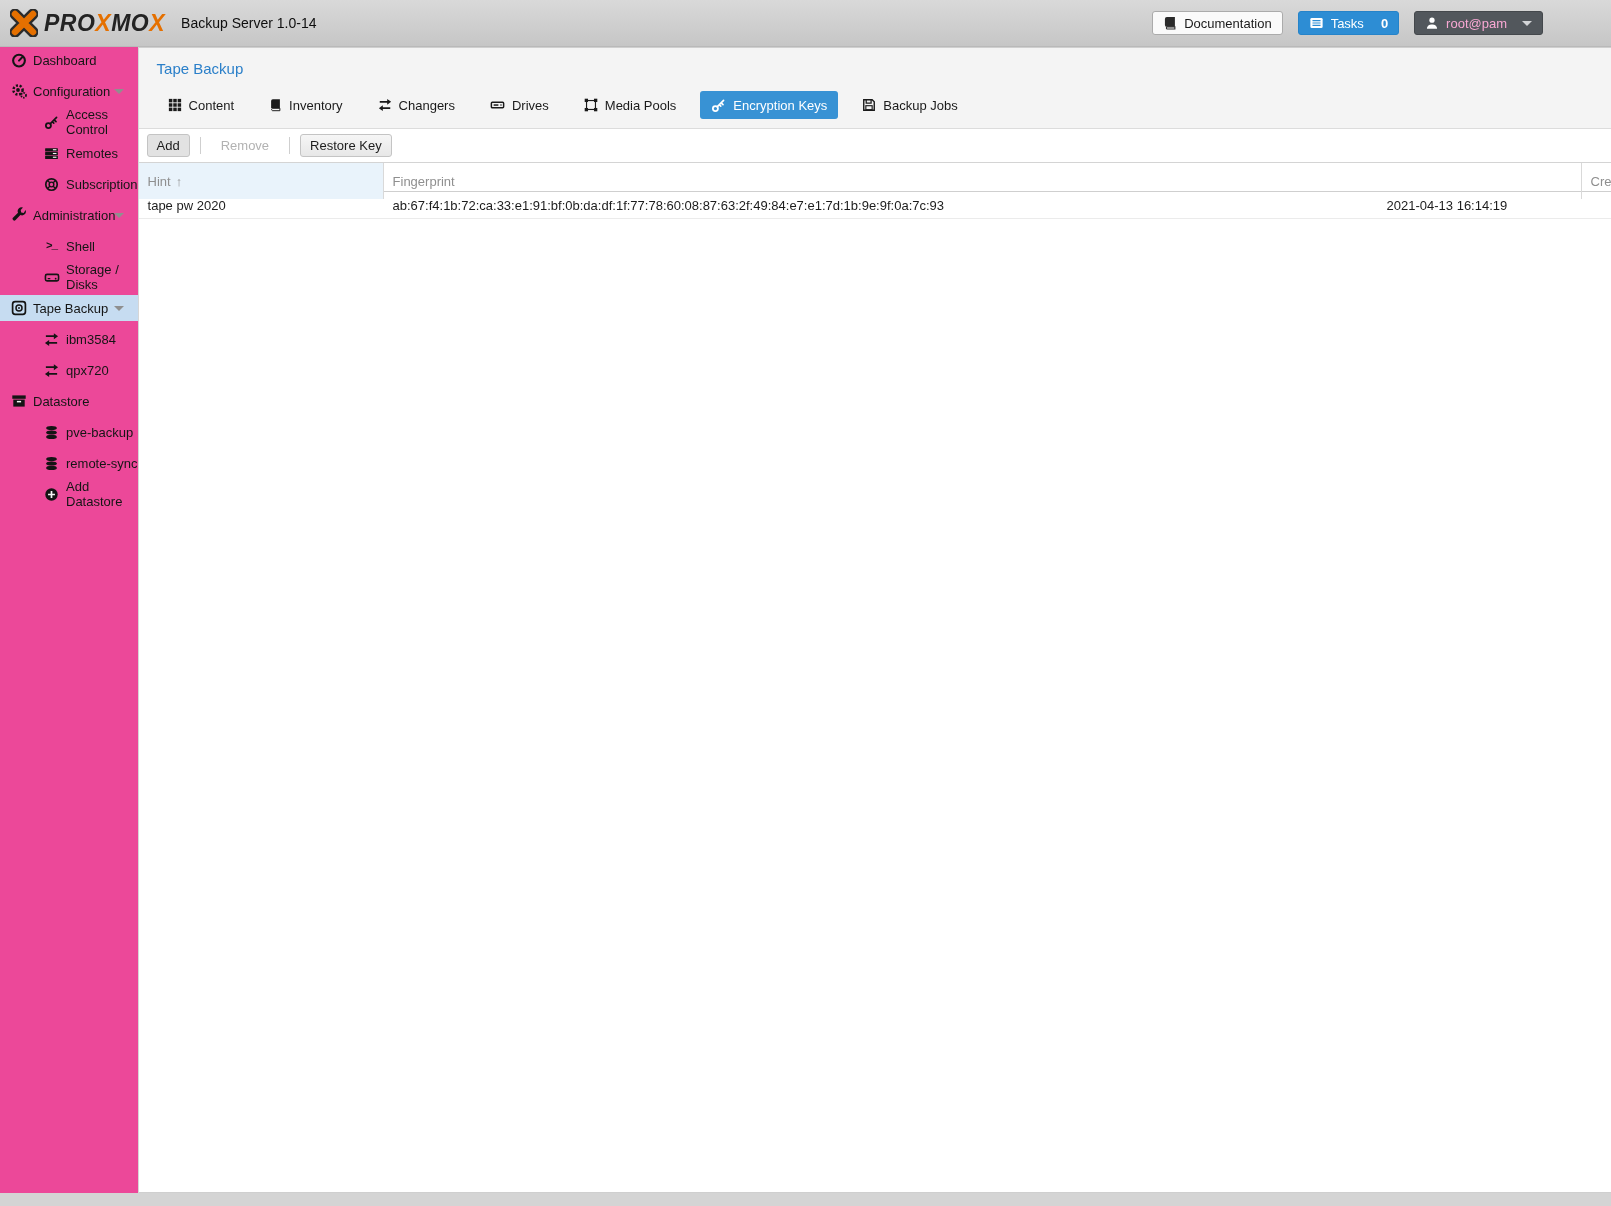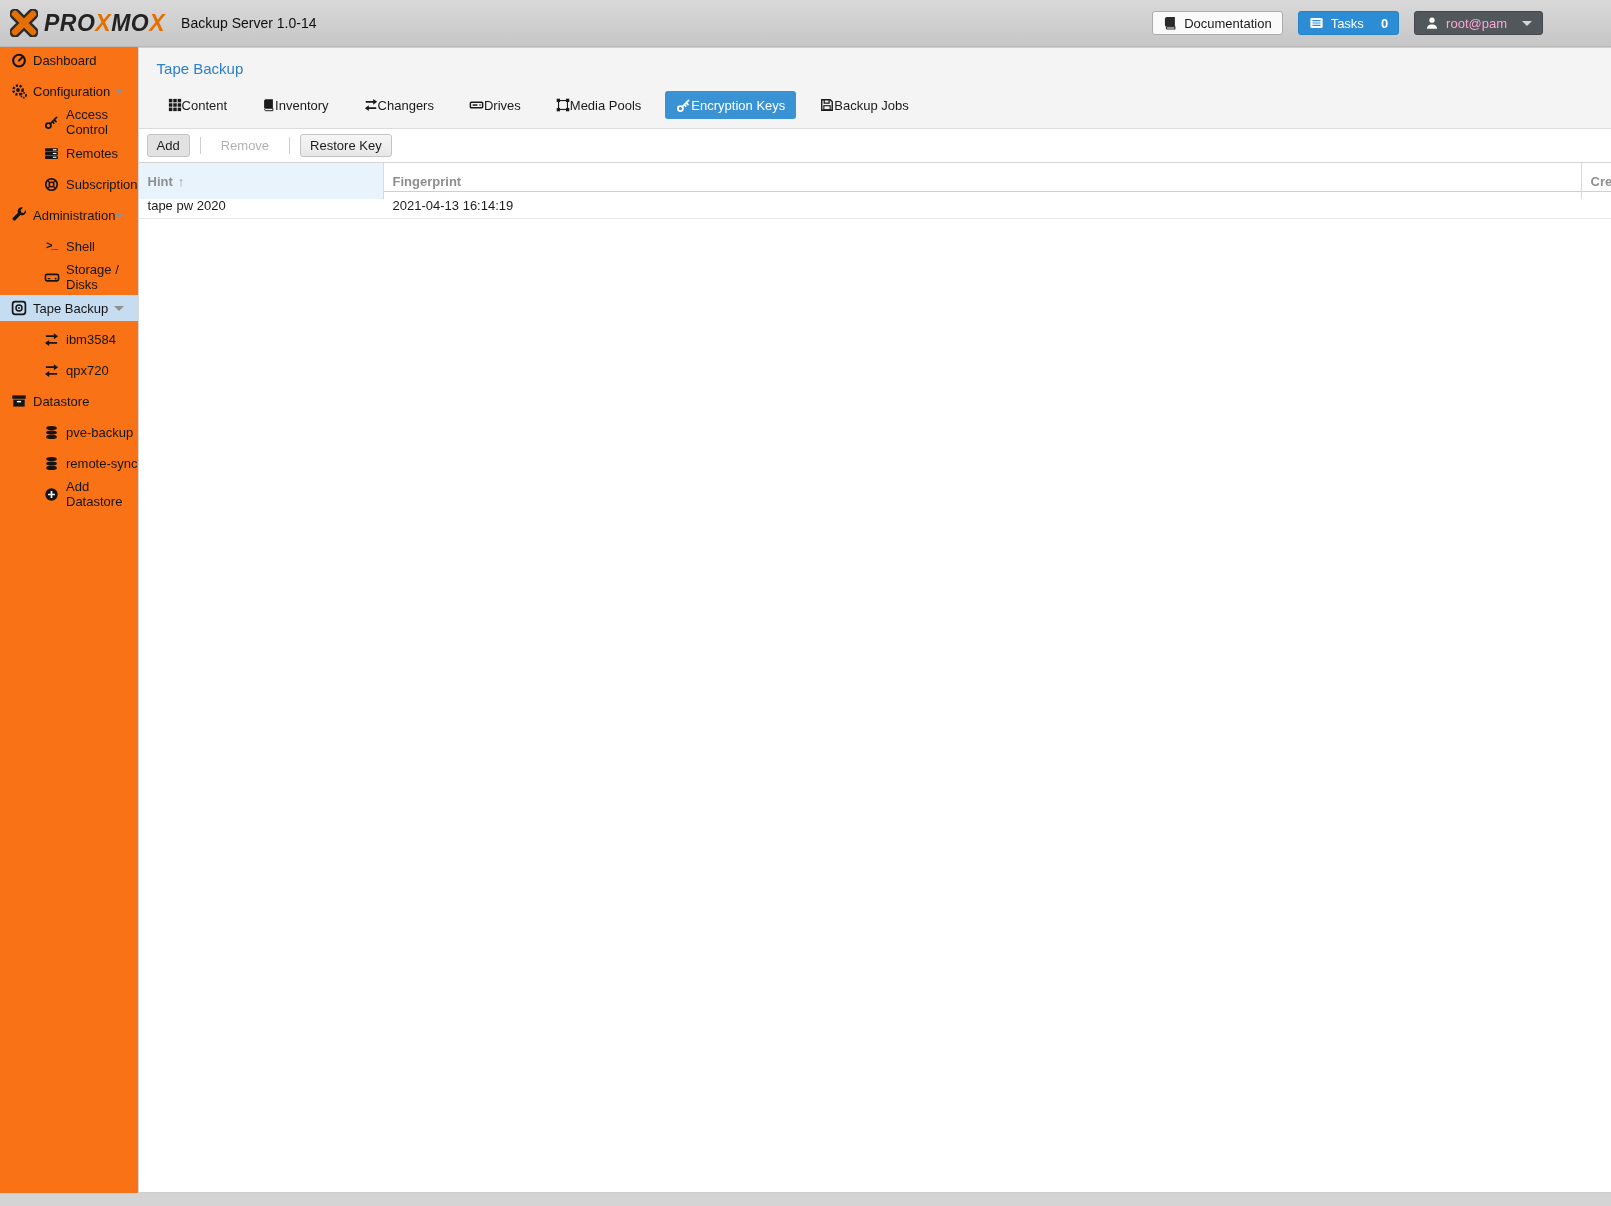--- a/index.html
+++ b/index.html
@@ -18,57 +18,57 @@
             border-radius:3px; font-size:13px; cursor:pointer; }
   .tb-btn.light { background:#fafafa; border:1px solid #ababab; color:#1a1a1a; }
   .tb-btn.blue  { background:#2d8dd4; border:1px solid #2583c9; color:#fff; }
   .tb-btn.dark  { background:#52575c; border:1px solid #44484c; color:#f9a8d4; }
   .tb-badge { font-weight:bold; margin-left:10px; }
   .chev-wh { width:0; height:0; border-left:5px solid transparent; border-right:5px solid transparent;
              border-top:5px solid #d3d5d7; margin-left:8px; }
 
   
   .workspace { display:flex; height:1146px; padding-right:3px; }
-  .sidebar { width:178px; background:#f97316; border-right:1px solid #d6d6d6; padding-top:0; }
+  .sidebar { width:178px; background:#ec4899; border-right:1px solid #d6d6d6; padding-top:0; }
   .main { flex:1; background:#fff; border:1px solid #cfcfcf; border-left:none; display:flex; flex-direction:column; }
 
   
   .side-item { height:26px; margin-bottom:5px; display:flex; align-items:center; gap:6px;
                padding-left:10px; cursor:pointer; position:relative; color:#151515; }
   .side-item.lvl1 { padding-left:43px; }
   .side-item.selected { background:#c6dcf1; }
   .side-item .sicon { width:17px; height:16px; display:flex; align-items:center; justify-content:center; color:#141414; flex:none; }
   .side-item .chev { position:absolute; right:14px; width:0; height:0; border-left:5px solid transparent;
                      border-right:5px solid transparent; border-top:5px solid #8f8f8f; }
   .term-glyph { font-family:"Liberation Mono","DejaVu Sans Mono",monospace; font-weight:bold; font-size:11px; letter-spacing:-1px; }
 
   
   .panel-head { background:#f4f4f4; border-bottom:1px solid #dcdcdc; padding:12px 10px 9px 18px; position:relative; }
   .panel-title { font-size:15px; color:#2a7fc9; margin-bottom:14px; }
   .help-circle { position:absolute; top:10px; right:14px; width:20px; height:20px; border:2px solid #3b93d6;
                  border-radius:50%; color:#3b93d6; font-size:13px; font-weight:bold;
                  display:flex; align-items:center; justify-content:center; cursor:pointer; background:transparent; }
   .tabbar { display:flex; gap:13px; }
-  .tab { height:28px; display:flex; align-items:center; padding:0 11px; font-size:13px;
+  .tab { height:28px; display:flex; align-items:center; gap:7px; padding:0 11px; font-size:13px;
          color:#1a1a1a; cursor:pointer; border-radius:3px; }
   .tab .ticon { display:flex; align-items:center; color:inherit; }
   .tab.active { background:#3892d4; color:#fff; }
 
   .toolbar { height:34px; background:#fff; border-bottom:1px solid #d4d4d4; display:flex; align-items:center;
              gap:10px; padding:0 8px; }
   .btn { height:23px; padding:0 9px; border:1px solid #c4c4c4; border-radius:3px; font-size:13px; color:#1d1d1d;
          background:linear-gradient(#f6f6f6,#e7e7e7); cursor:pointer; font-family:inherit; }
   .btn.pressed { background:#e2e2e2; }
   .btn.disabled { border-color:transparent; background:transparent; color:#b2b2b2; cursor:default; }
   .tsep { width:1px; height:17px; background:#cfcfcf; }
 
   
   .grid-head { display:flex; height:29px; border-bottom:1px solid #cfcfcf; background:#fff;
                color:#8f8f8f; font-size:13px; }
-  .hcell { display:flex; align-items:center; padding:18px 9px; border-right:1px solid #d9d9d9; cursor:pointer;font-weight:bold; }
+  .hcell { display:flex; align-items:center; padding:18px 9px; border-right:1px solid #d9d9d9; cursor:pointer; }
   .hcell.c-hint { width:245px; background:#e9f3fb; }
   .hcell.c-fp { width:1198px; }
   .hcell.c-created { width:174px; }
   .hcell.c-spacer { flex:1; border-right:none; cursor:default; }
   .sort-arrow { margin-left:5px; color:#8f8f8f; font-size:13px; }
   .grid-row { display:flex; height:27px; align-items:center; border-bottom:1px solid #ebebeb;
               font-size:13px; color:#1c1c1c; cursor:pointer; }
   .cell { padding:0 9px; white-space:nowrap; overflow:hidden; }
   .cell.c-hint { width:245px; }
   .cell.c-fp { width:994px; }
@@ -393,17 +393,18 @@
         <span>Fingerprint</span>
       </div>
       <div class="hcell c-created">
         <span>Created</span>
       </div>
       <div class="hcell c-spacer"></div>
     </div>
 
     <div class="grid-row">
       <div class="cell c-hint">tape pw 2020</div>
+      <div class="cell c-fp">ab:67:f4:1b:72:ca:33:e1:91:bf:0b:da:df:1f:77:78:60:08:87:63:2f:49:84:e7:e1:7d:1b:9e:9f:0a:7c:93</div>
       <div class="cell c-created">2021-04-13 16:14:19</div>
     </div>
 
   </div>
 </div>
 
 </body></html>

